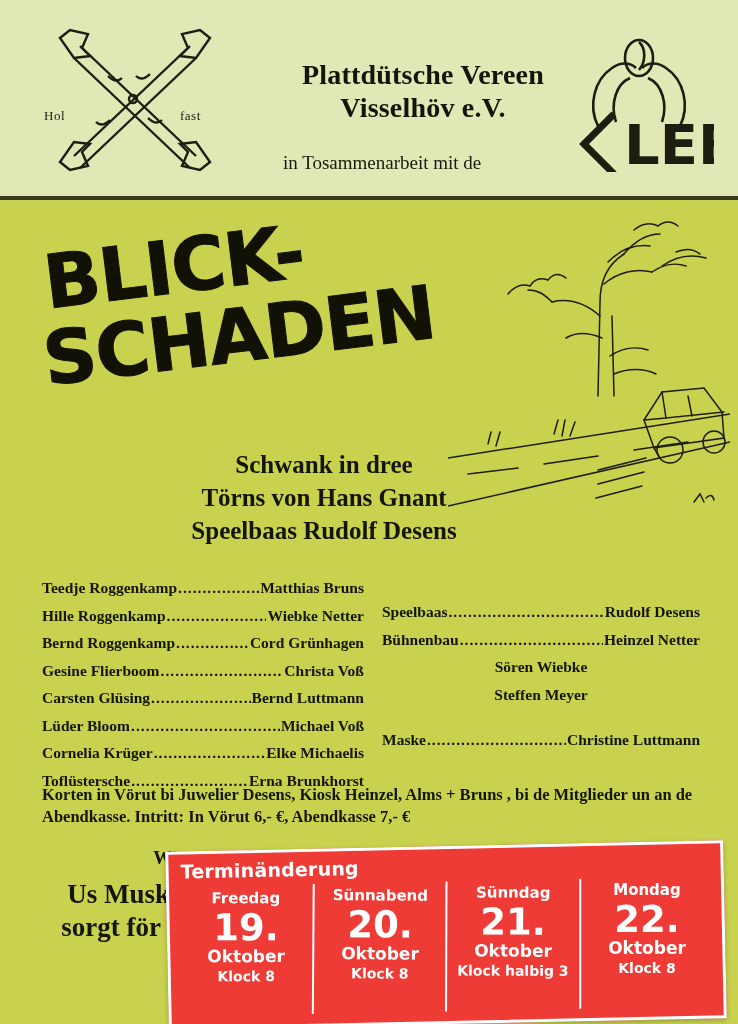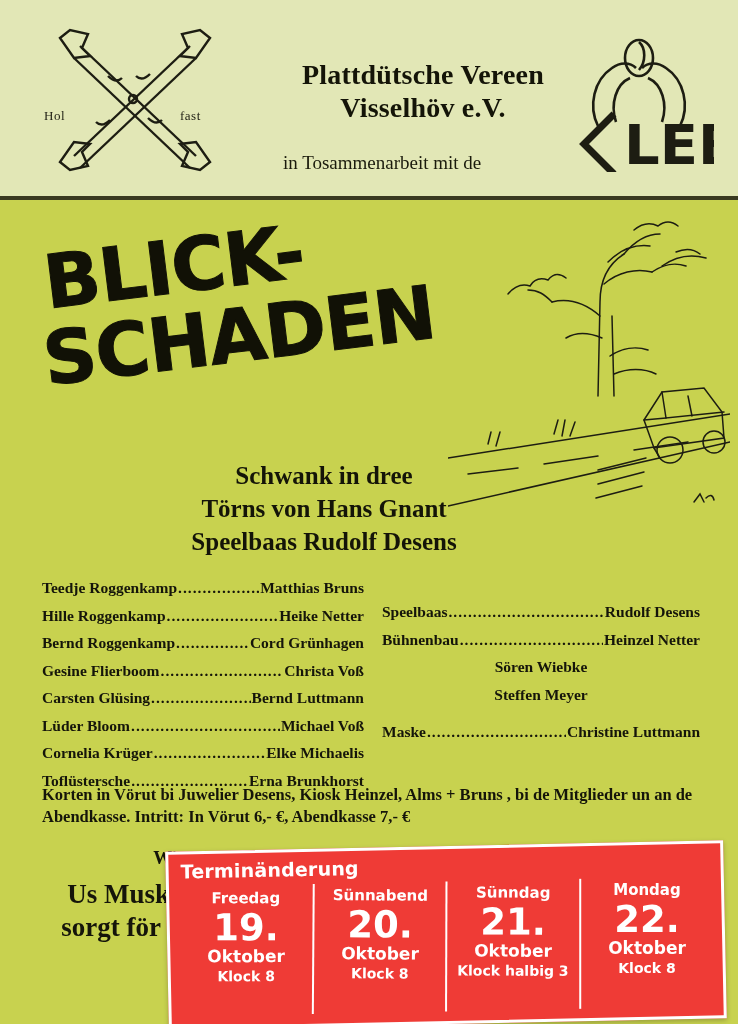--- a/index.html
+++ b/index.html
@@ -110,21 +110,20 @@
   .subtitle {
     position: absolute;
     left: 178px; top: 248px;
     width: 292px;
     text-align: center;
     font-family: "Liberation Serif", serif;
     font-weight: bold;
     font-size: 25px;
     line-height: 1.32;
     color: #141408;
-    margin-top: 11px;
   }
 
   
   .drawing {
     position: absolute;
     right: 8px; top: 6px;
     width: 282px; height: 348px;
   }
 
   
@@ -376,21 +375,21 @@
 
     <div class="cast-left">
       <div class="cast-row">
         <span class="role">Teedje Roggenkamp</span>
         <span class="dots">..........................................</span>
         <span class="person">Matthias Bruns</span>
       </div>
       <div class="cast-row">
         <span class="role">Hille Roggenkamp</span>
         <span class="dots">..........................................</span>
-        <span class="person">Heike Netter</span>
+        <span class="person">Wiebke Netter</span>
       </div>
       <div class="cast-row">
         <span class="role">Bernd Roggenkamp</span>
         <span class="dots">..........................................</span>
         <span class="person">Cord Grünhagen</span>
       </div>
       <div class="cast-row">
         <span class="role">Gesine Flierboom</span>
         <span class="dots">..........................................</span>
         <span class="person">Christa Voß</span>
@@ -427,21 +426,21 @@
         <span class="role">Bühnenbau</span>
         <span class="dots">..........................................</span>
         <span class="person">Heinzel Netter</span>
       </div>
       <div class="cast-row right-only">
         <span class="person">Sören Wiebke</span>
       </div>
       <div class="cast-row right-only">
         <span class="person">Steffen Meyer</span>
       </div>
-      <div class="cast-row" style="margin-top:22px;">
+      <div class="cast-row" style="margin-top:30px;">
         <span class="role">Maske</span>
         <span class="dots">..........................................</span>
         <span class="person">Christine Luttmann</span>
       </div>
     </div>
 
     <div class="info">Korten in Vörut bi Juwelier Desens, Kiosk Heinzel, Alms + Bruns , bi de Mitglieder un an de Abendkasse. Intritt: In Vörut 6,- €, Abendkasse 7,- €</div>
 
     <div class="venue">
       <span>Wi speelt in de Hauptschool-Aula in</span>

